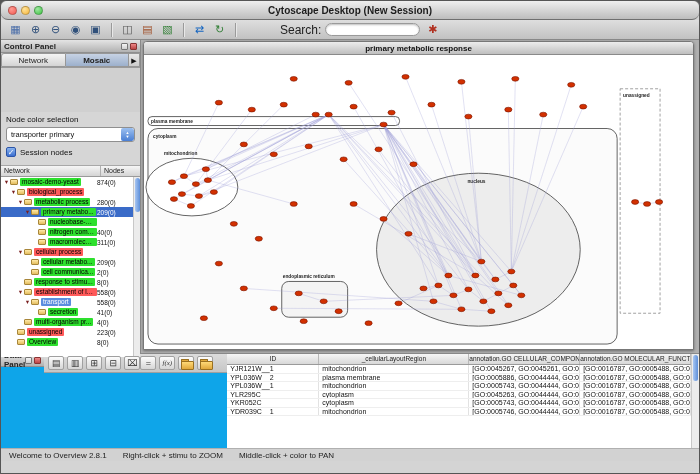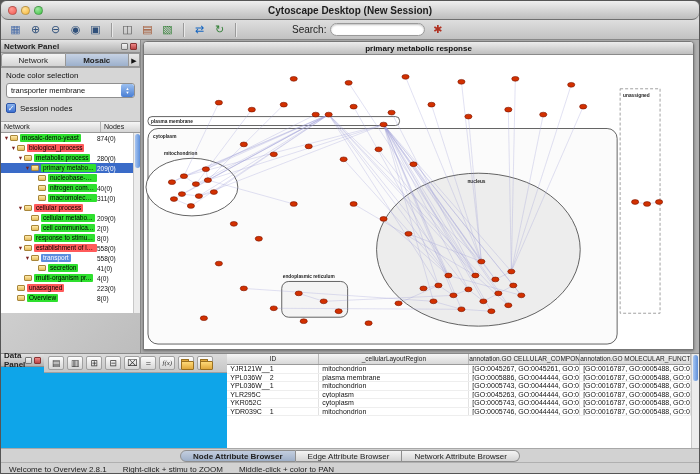--- a/index.html
+++ b/index.html
@@ -14,40 +14,40 @@
   .light.red{background:radial-gradient(circle at 35% 30%,#ff9a92,#f25a52);}
   .light.yellow{background:radial-gradient(circle at 35% 30%,#ffe29a,#f6b73c);}
   .light.green{background:radial-gradient(circle at 35% 30%,#9fe8a0,#3fc244);}
   .title{position:absolute;left:0;right:0;text-align:center;font-size:10px;font-weight:bold;color:#1c1c1c;}
 
   
   .toolbar{height:20px;flex:0 0 20px;background:linear-gradient(#dedede,#c2c2c2);border-bottom:1px solid #8a8a8a;display:flex;align-items:center;padding:0 6px;gap:4px;}
   .tb-items{display:flex;align-items:center;gap:3px;}
   .tbtn{width:17px;height:16px;font-size:11px;line-height:15px;text-align:center;cursor:default;border-radius:3px;}
   .tb-sep{width:1px;height:14px;background:#9a9a9a;margin:0 4px;box-shadow:1px 0 0 #e8e8e8;}
-  .search-label{font-size:10px;color:#222;margin-left:20px;padding-left:28px;}
+  .search-label{font-size:12px;color:#222;margin-left:8px;padding-left:28px;}
   .search-input{width:95px;height:13px;border:1px solid #9a9a9a;border-radius:7px;font-size:8px;padding:0 6px;background:#fff;box-shadow:inset 0 1px 2px rgba(0,0,0,.25);outline:none;font-family:"Liberation Sans",sans-serif;}
 
   
   .main{height:313px;flex:0 0 313px;display:flex;min-height:0;background:#b7b7b7;}
 
   
   .control-panel{width:140px;flex:0 0 140px;display:flex;flex-direction:column;background:#d0d0d0;border-right:1px solid #8a8a8a;}
   .cp-header{height:13px;flex:0 0 13px;background:linear-gradient(#e4e4e4,#b2b2b2);border-bottom:1px solid #8f8f8f;display:flex;align-items:center;padding:0 3px;font-size:8px;font-weight:bold;color:#222;}
   .hdr-icons{margin-left:auto;display:flex;gap:2px;}
   .hicon{width:7px;height:7px;border:1px solid #777;background:linear-gradient(#f4f4f4,#cfcfcf);border-radius:1px;}
   .hicon.red{background:linear-gradient(#e88,#b44);border-color:#833;}
   .cp-tabs-row{height:15px;flex:0 0 15px;display:flex;align-items:stretch;background:#c6c6c6;border-bottom:1px solid #9a9a9a;}
   .cp-tabs{display:flex;flex:1;}
   .cp-tab{flex:1;font-size:8px;text-align:center;line-height:13px;color:#222;background:linear-gradient(#f4f4f4,#d4d4d4);border:1px solid #979797;border-left:none;}
   .cp-tab:first-child{border-left:1px solid #979797;border-radius:3px 0 0 0;}
   .cp-tab.sel{background:linear-gradient(#c6d2e4,#9cb0cc);font-weight:bold;}
   .tab-arrow{width:11px;font-size:7px;line-height:14px;text-align:center;color:#111;background:linear-gradient(#e8e8e8,#cccccc);border:1px solid #979797;border-left:none;}
 
-  .colorsel{height:54px;flex:0 0 54px;padding:3px 5px;background:#d6d6d6;border-bottom:1px solid #a8a8a8;}
+  .colorsel{height:54px;flex:0 0 54px;padding:3px 5px;background:#d6d6d6;border-bottom:1px solid #a8a8a8;margin-top:44px;}
   .cs-label{font-size:8px;color:#111;margin-bottom:3px;}
   .dropdown{height:15px;background:#fff;border:1px solid #8f8f8f;border-radius:3px;display:flex;align-items:center;font-size:7.5px;color:#111;padding-left:4px;overflow:hidden;}
   .dd-btn{margin-left:auto;width:13px;height:13px;border-radius:2px;background:linear-gradient(#9cc0f0,#4a7fd4);display:flex;flex-direction:column;align-items:center;justify-content:center;color:#fff;}
   .dd-btn i{font-style:normal;font-size:4px;line-height:4px;}
   .checkrow{display:flex;align-items:center;gap:4px;margin-top:5px;}
   .checkbox{width:10px;height:10px;border-radius:2px;background:linear-gradient(#8ab4ee,#3c6fd0);border:1px solid #2c55a8;color:#fff;font-size:8px;line-height:9px;text-align:center;}
   .checkrow span:last-child{font-size:8px;color:#111;}
 
   .tree-header{height:11px;flex:0 0 11px;display:flex;background:linear-gradient(#f6f6f6,#d4d4d4);border-bottom:1px solid #9a9a9a;font-size:7px;color:#222;}
   .th-net{flex:1;padding-left:3px;line-height:10px;}
@@ -135,37 +135,37 @@
         <div class="tb-sep"></div>
       </div>
     <span class="search-label">Search:</span>
     <input class="search-input" value="" style="">
     <div class="tbtn" style="color: rgb(176, 48, 32);">✱</div>
   </div>
 
   <div class="main">
     <div class="control-panel">
       <div class="cp-header">
-        <span>Network Panel</span>
+        <span>Control Panel</span>
         <span class="hdr-icons">
           <span class="hicon"></span>
           <span class="hicon red"></span>
         </span>
       </div>
       <div class="cp-tabs-row">
         <div class="cp-tabs">
             <div class="cp-tab">Network</div>
             <div class="cp-tab sel">Mosaic</div>
           </div>
         <div class="tab-arrow">▶</div>
       </div>
       <div class="colorsel">
         <div class="cs-label">Node color selection</div>
         <div class="dropdown">
-          <span>transporter membrane</span>
+          <span>transporter primary</span>
           <span class="dd-btn">
               <i>▲</i>
               <i>▼</i>
             </span>
         </div>
         <div class="checkrow">
           <span class="checkbox">✓</span>
           <span>Session nodes</span>
         </div>
       </div>
@@ -531,27 +531,20 @@
             <div class="td c2">[GO:0005746, GO:0044444, GO:0044429, G...</div>
             <div class="td c3">[GO:0016787, GO:0005488, GO:0005215, G...</div>
           </div>
         </div>
       <div class="vscroll tablescroll">
           <div class="thumb"></div>
         </div>
     </div>
   </div>
 
-  <div class="tabsbar">
-    <div class="btabs">
-        <div class="btab sel">Node Attribute Browser</div>
-        <div class="btab">Edge Attribute Browser</div>
-        <div class="btab">Network Attribute Browser</div>
-      </div>
-  </div>
 
   <div class="statusbar">
     <span>Welcome to Overview 2.8.1</span>
     <span>Right-click + stimu to ZOOM</span>
     <span>Middle-click + color to PAN</span>
   </div>
 
 </div>
 
 </body></html>

